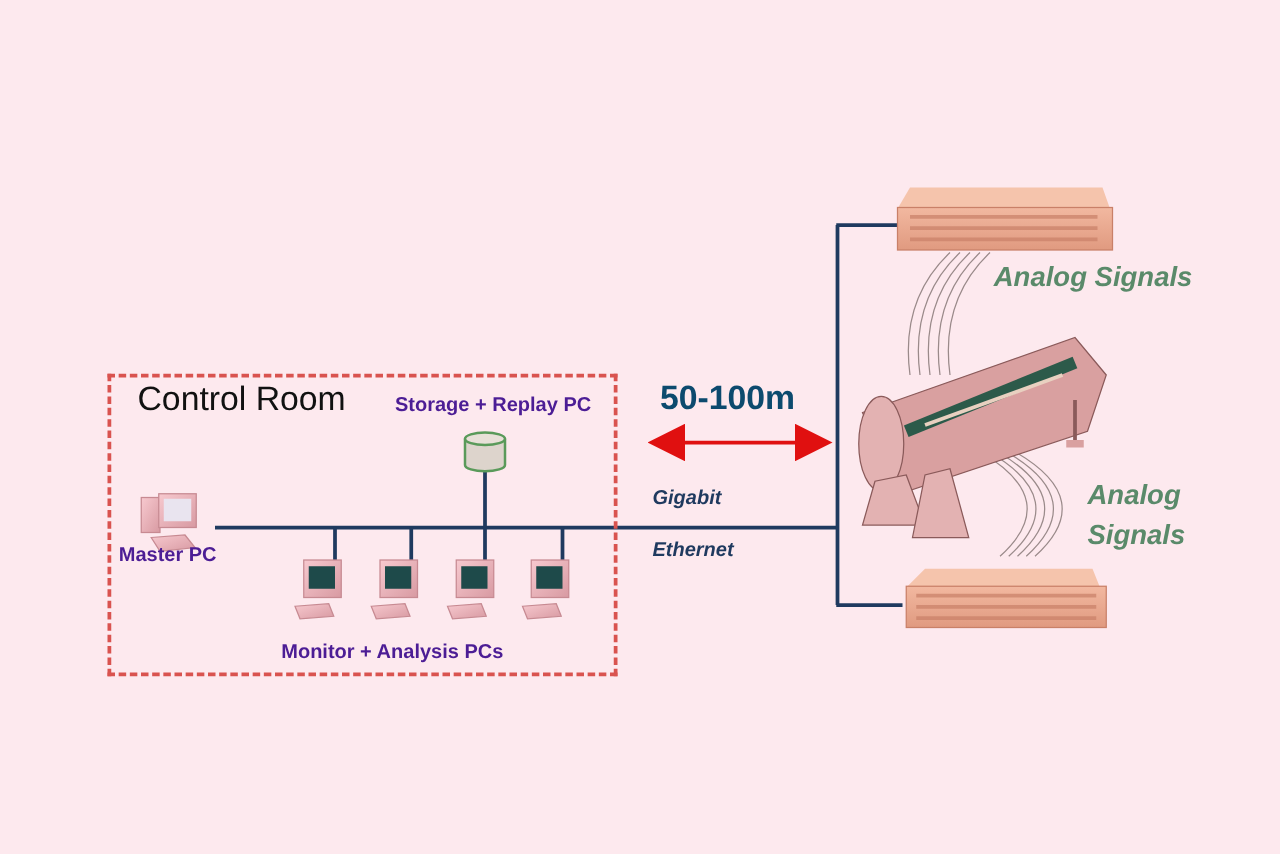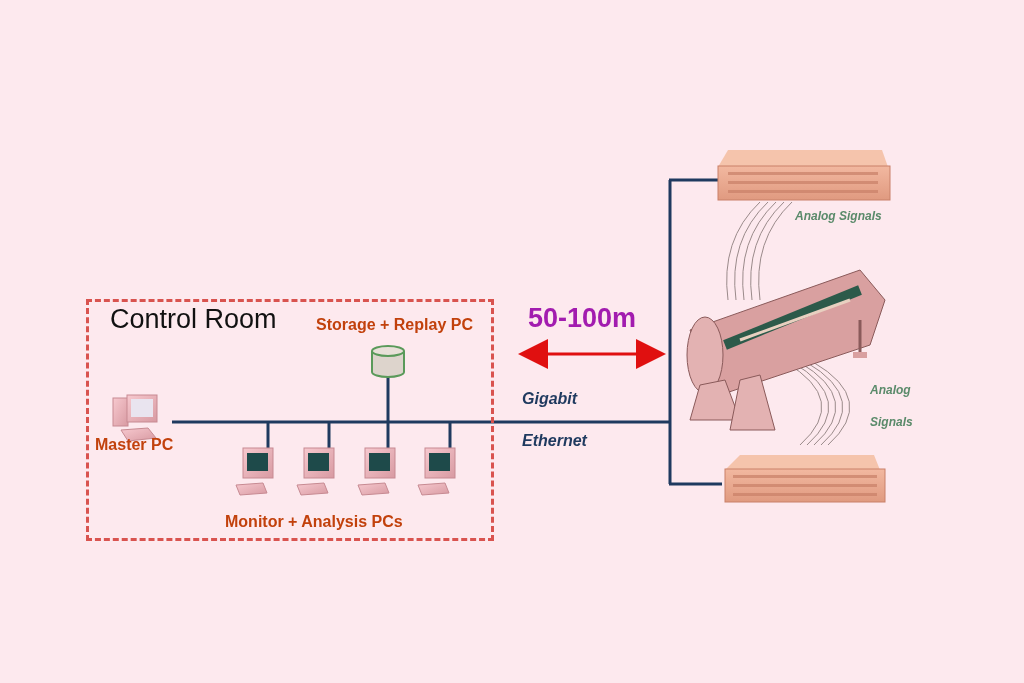--- a/index.html
+++ b/index.html
@@ -1,23 +1,23 @@
 <!DOCTYPE html>
 <html><head>
 <meta charset="utf-8">
 <style>
   html, body { margin: 0; padding: 0; }
   body { width: 1024px; height: 683px; background: #fde9ee; position: relative; overflow: hidden; font-family: "Liberation Sans", sans-serif; }
   .abs { position: absolute; }
   .control-room-box { left: 86px; top: 299px; width: 408px; height: 242px; border: 3px dashed #d9534f; box-sizing: border-box; }
   .cr-title { left: 110px; top: 304px; font-size: 27px; color: #111; }
-  .lbl-bold { font-weight: bold; font-size: 16px; color: #c2410c; }
-  .red-text { color: #a21caf; font-weight: bold; font-size: 27px; }
+  .lbl-bold { font-weight: bold; font-size: 16px; color: #4c1d95; }
+  .red-text { color: #0c4a6e; font-weight: bold; font-size: 27px; }
   .navy-italic { color: #1f3a5f; font-weight: bold; font-style: italic; font-size: 16px; }
-  .green-italic { color: #5a8a6a; font-weight: bold; font-style: italic; font-size: 12px; }
+  .green-italic { color: #5a8a6a; font-weight: bold; font-style: italic; font-size: 22px; }
   svg.diagram { position: absolute; left: 0; top: 0; }
 </style>
 </head>
 <body>
 
 <svg class="diagram" width="1024" height="683">
   <defs>
     <marker id="arrowR" markerWidth="10" markerHeight="10" refX="8" refY="5" orient="auto">
       <path d="M0,0 L10,5 L0,10 z" fill="#e01010"></path>
     </marker>

